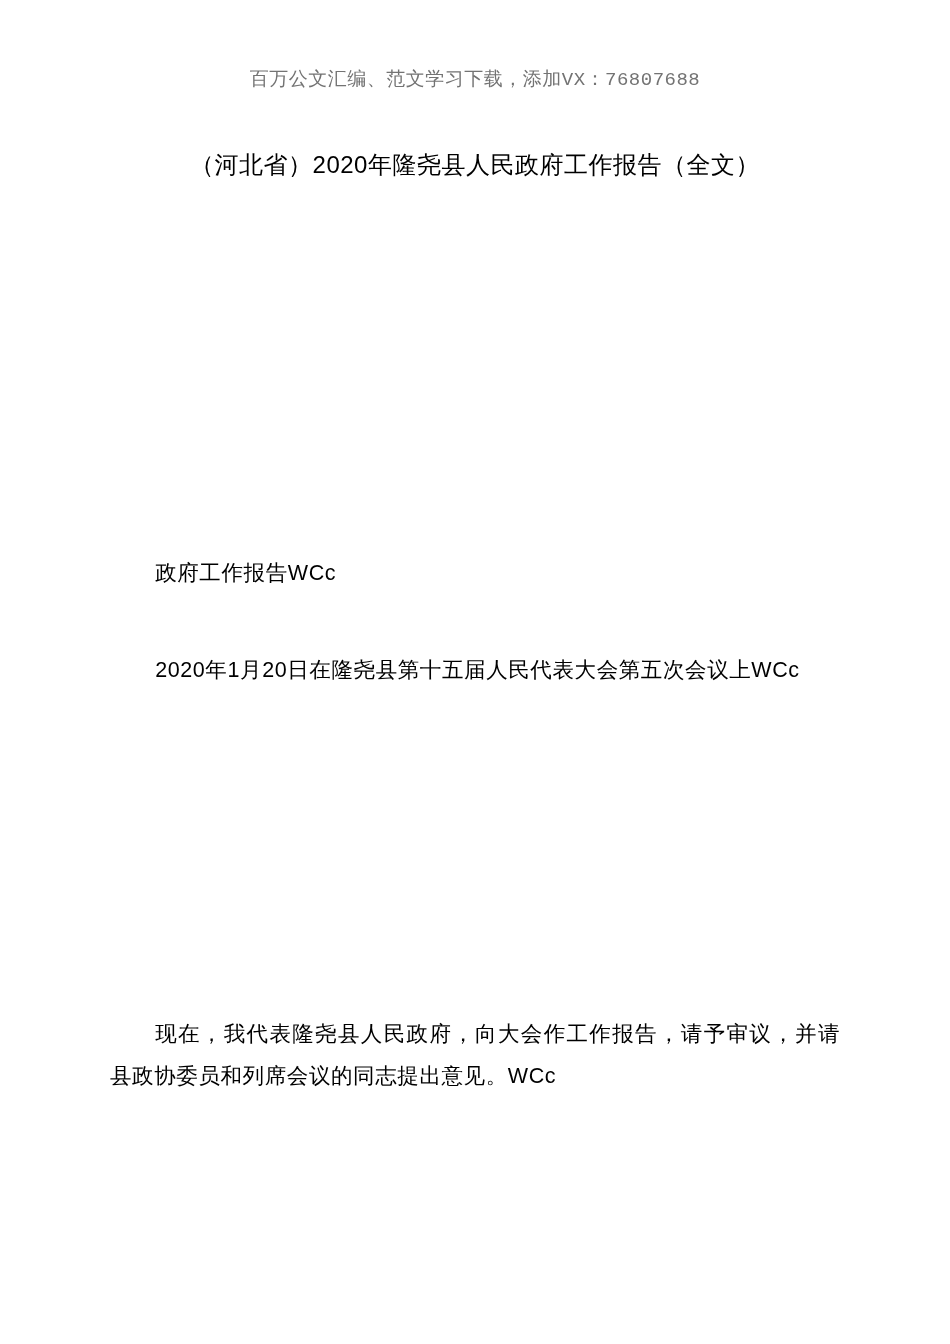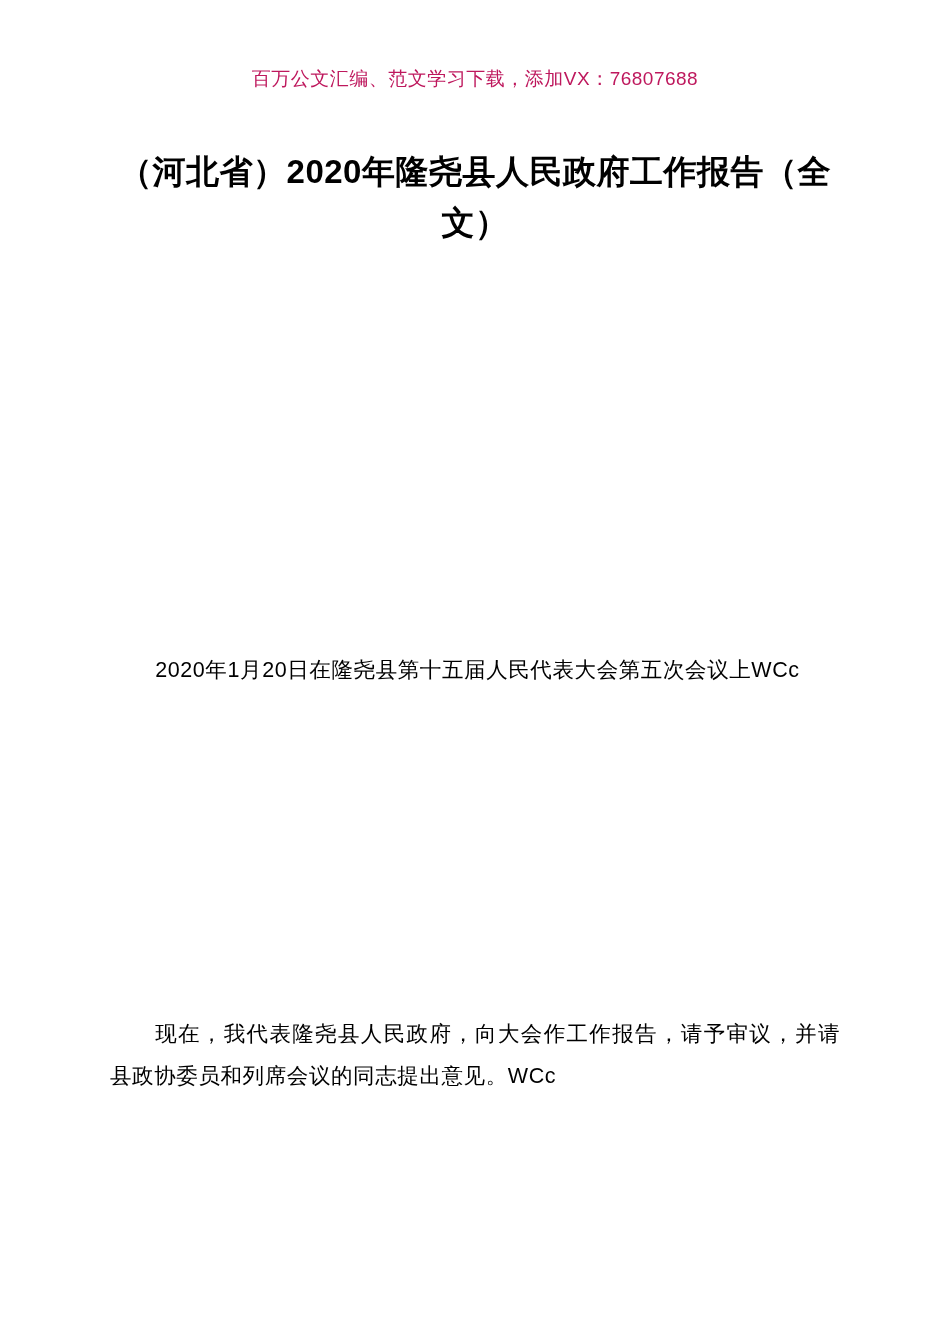--- a/index.html
+++ b/index.html
@@ -18,34 +18,34 @@
     background: #ffffff;
     box-sizing: border-box;
     overflow: hidden;
   }
   .watermark {
     position: absolute;
     top: 66px;
     left: 0;
     width: 950px;
     text-align: center;
-    color: #be185d;
+    color: #737373;
     font-size: 19px;
     letter-spacing: 0.5px;
-    font-family: Liberation Sans, sans-serif;
+    font-family: Liberation Mono, monospace;
     white-space: nowrap;
   }
   .doc-title {
     position: absolute;
     top: 146px;
     left: 110px;
     width: 730px;
     text-align: center;
-    font-size: 33px;
-    font-weight: bold;
+    font-size: 24px;
+    font-weight: normal;
     line-height: 1.55;
     letter-spacing: 0.5px;
   }
   .para {
     font-size: 21.5px;
     line-height: 1.95;
     text-align: justify;
     text-justify: inter-ideograph;
     margin: 0 0 32px 0;
     letter-spacing: 0.6px;
@@ -61,20 +61,21 @@
 </style>
 </head>
 <body>
 
 <div class="page">
 
   <div class="watermark">百万公文汇编、范文学习下载，添加VX：76807688</div>
 
   <div class="doc-title">（河北省）2020年隆尧县人民政府工作报告（全文）</div>
 
+  <p class="para indent p1">政府工作报告WCc</p>
 
   <p class="para indent p2">2020年1月20日在隆尧县第十五届人民代表大会第五次会议上WCc</p>
 
 
 
   <p class="para indent p5">现在，我代表隆尧县人民政府，向大会作工作报告，请予审议，并请县政协委员和列席会议的同志提出意见。WCc</p>
 
 </div>
 
 </body></html>

